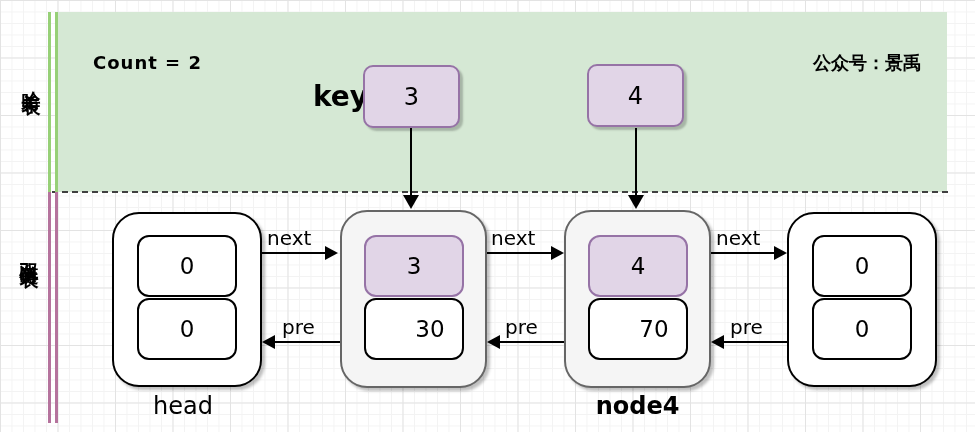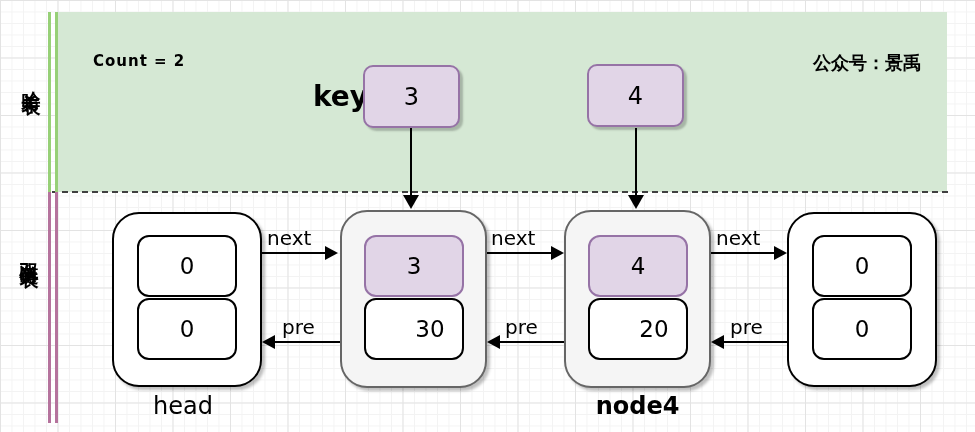--- a/index.html
+++ b/index.html
@@ -44,21 +44,21 @@
     font-weight: bold;
     color: #000;
     letter-spacing: 2px;
     line-height: 1;
   }
   .hash-v-label { left: 22px; top: 76px; }
   .list-v-label { left: 20px; top: 247px; }
 
   .count-text {
     left: 93px; top: 52px;
-    font-size: 15px; font-weight: bold; color: #000;
+    font-size: 18px; font-weight: bold; color: #000;
     letter-spacing: 1px;
   }
   .watermark {
     left: 813px; top: 51px;
     font-size: 18px; font-weight: bold; color: #000;
   }
   .key-caption {
     left: 313px; top: 80px;
     font-size: 28px; font-weight: bold; color: #000;
   }
@@ -188,21 +188,21 @@
     <div class="cell bottom">
       <span>30</span>
     </div>
   </div>
 
   <div class="abs node inner-node" style="left:564px;">
     <div class="cell top purple">
       <span>4</span>
     </div>
     <div class="cell bottom">
-      <span>20</span>
+      <span>70</span>
     </div>
   </div>
   <div class="abs node-label bold" style="left:564px; width:147px;">node4</div>
 
   <div class="abs node endpoint" style="left:787px;">
     <div class="cell top">
       <span>0</span>
     </div>
     <div class="cell bottom">
       <span>0</span>

